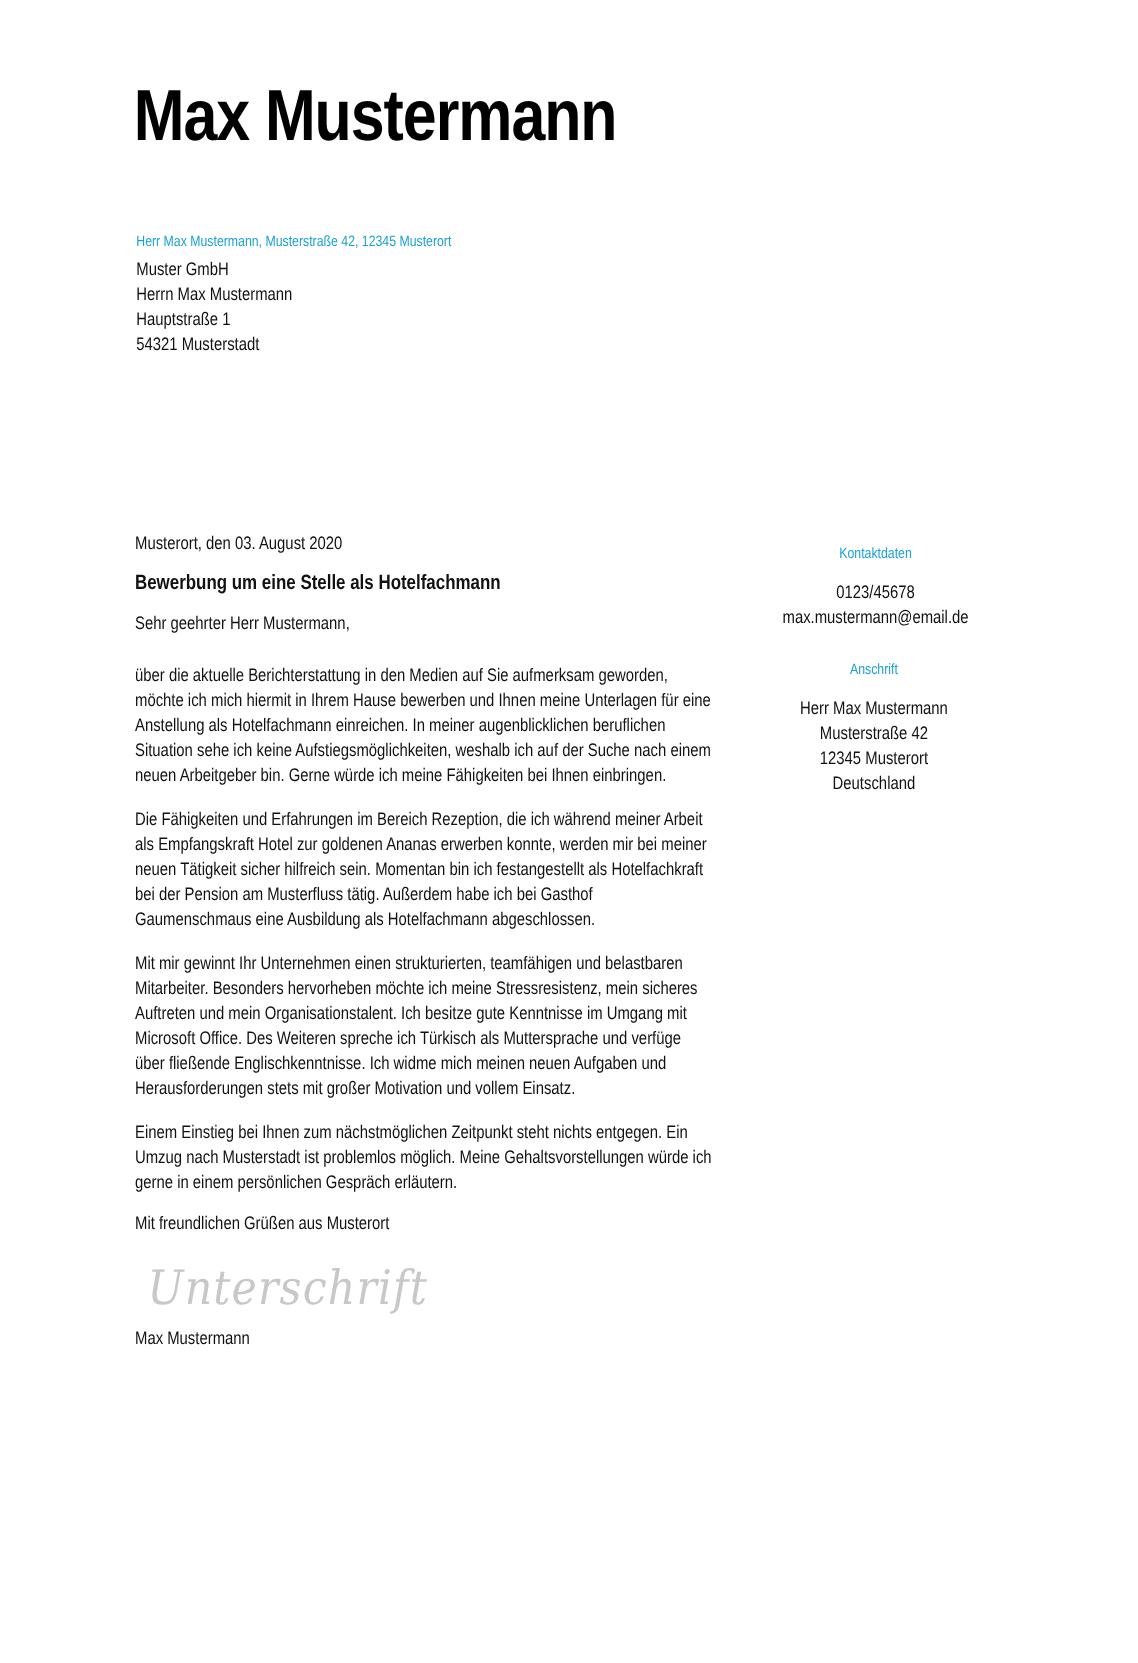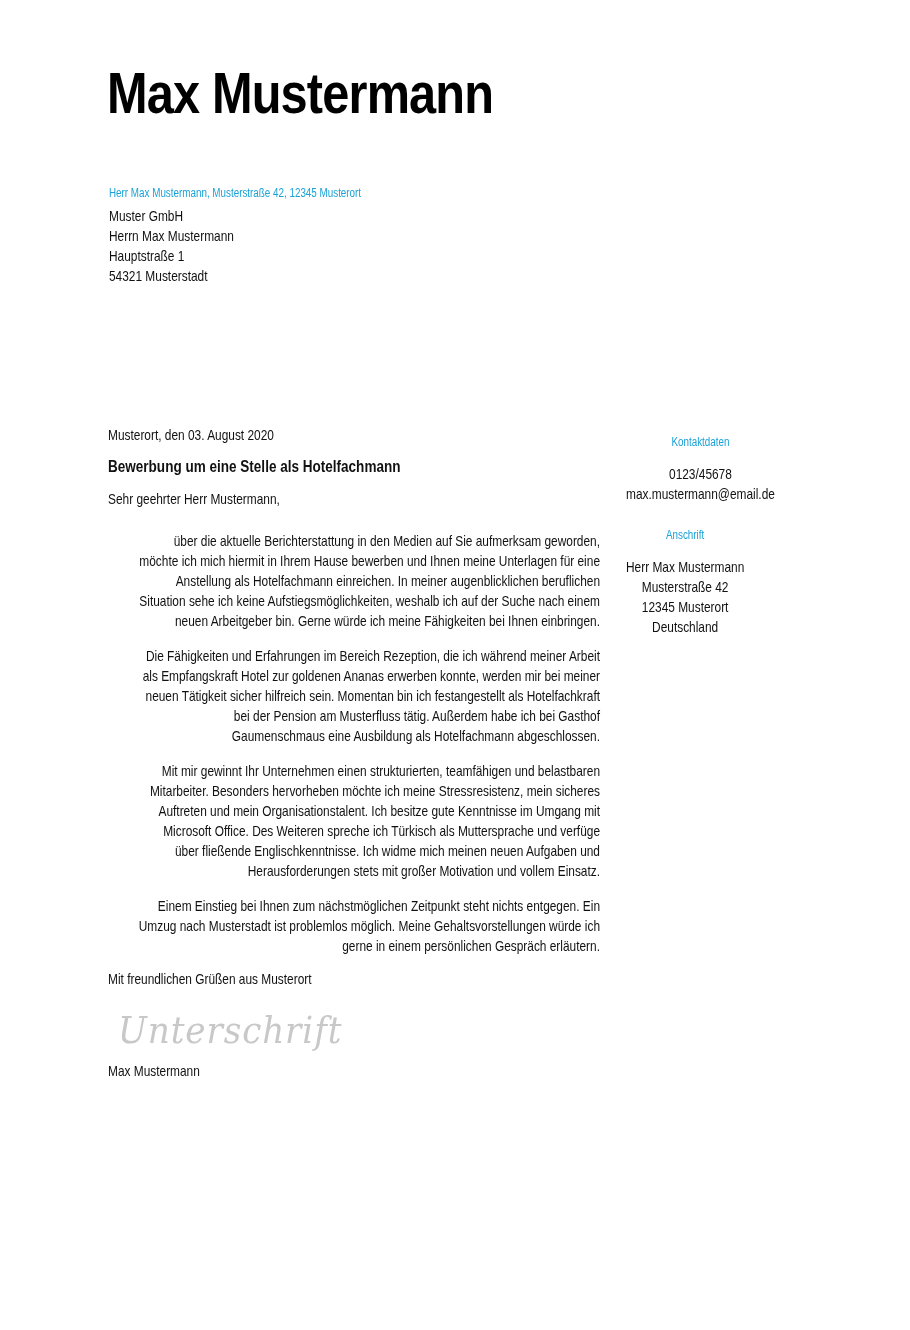--- a/index.html
+++ b/index.html
@@ -7,21 +7,21 @@
          font-family: "Liberation Sans", sans-serif; color: #111; }
   .name-title { position: absolute; left: 107px; top: 58px; font-size: 58px; font-weight: bold;
     letter-spacing: -1px; transform: scaleX(0.84); transform-origin: left top; color: #000; line-height: 70px; white-space: nowrap; }
   .cond { transform: scaleX(0.82); transform-origin: left top; white-space: nowrap; }
   .sender-line { position: absolute; left: 109px; top: 186px; font-size: 12px; color: #1aa1d6; }
   .recipient { position: absolute; left: 109px; top: 206px; font-size: 14.5px; line-height: 20px; }
   .recipient div { white-space: nowrap; }
   .date { position: absolute; left: 108px; top: 427px; font-size: 14.5px; }
   .subject { position: absolute; left: 108px; top: 457px; font-size: 16.5px; font-weight: bold; }
   .salutation { position: absolute; left: 108px; top: 491px; font-size: 14.5px; }
-  .body-wrap { position: absolute; left: 108px; top: 531px; width: 600px; text-align: right; }
+  .body-wrap { position: absolute; left: 108px; top: 531px; width: 600px; }
   .para { font-size: 14.5px; line-height: 20px; margin-bottom: 15px; transform: scaleX(0.82); transform-origin: left top; width: 600px; }
   .para div { white-space: nowrap; }
   .closing { position: absolute; left: 108px; top: 971px; font-size: 14.5px; }
   .signature { position: absolute; left: 118px; top: 1008px; font-size: 38px; color: #c8c8c8;
     font-family: "DejaVu Serif", serif; font-style: italic; letter-spacing: 1px; transform: scaleX(0.9); transform-origin: left top; white-space: nowrap; font-weight: normal; }
   .signer { position: absolute; left: 108px; top: 1063px; font-size: 14.5px; }
   .side-label { font-size: 12px; color: #1aa1d6; }
   .side-block { position: absolute; left: 626px; font-size: 14.5px; line-height: 20px; text-align: center; }
 </style>
 </head>
@@ -76,20 +76,20 @@
 <div class="signature">Unterschrift</div>
 <div class="signer cond">Max Mustermann</div>
 
 <div class="side-block" style="top:432px;">
   <div class="side-label cond">Kontaktdaten</div>
   <div style="height:12px"></div>
   <div class="cond">0123/45678</div>
   <div class="cond">max.mustermann@email.de</div>
 </div>
 
-<div class="side-block" style="top:525px;">
+<div class="side-block" style="top:525px;margin-left:14px;">
   <div class="side-label cond">Anschrift</div>
   <div style="height:12px"></div>
   <div class="cond">Herr Max Mustermann</div>
   <div class="cond">Musterstraße 42</div>
   <div class="cond">12345 Musterort</div>
   <div class="cond">Deutschland</div>
 </div>
 
 </body></html>

